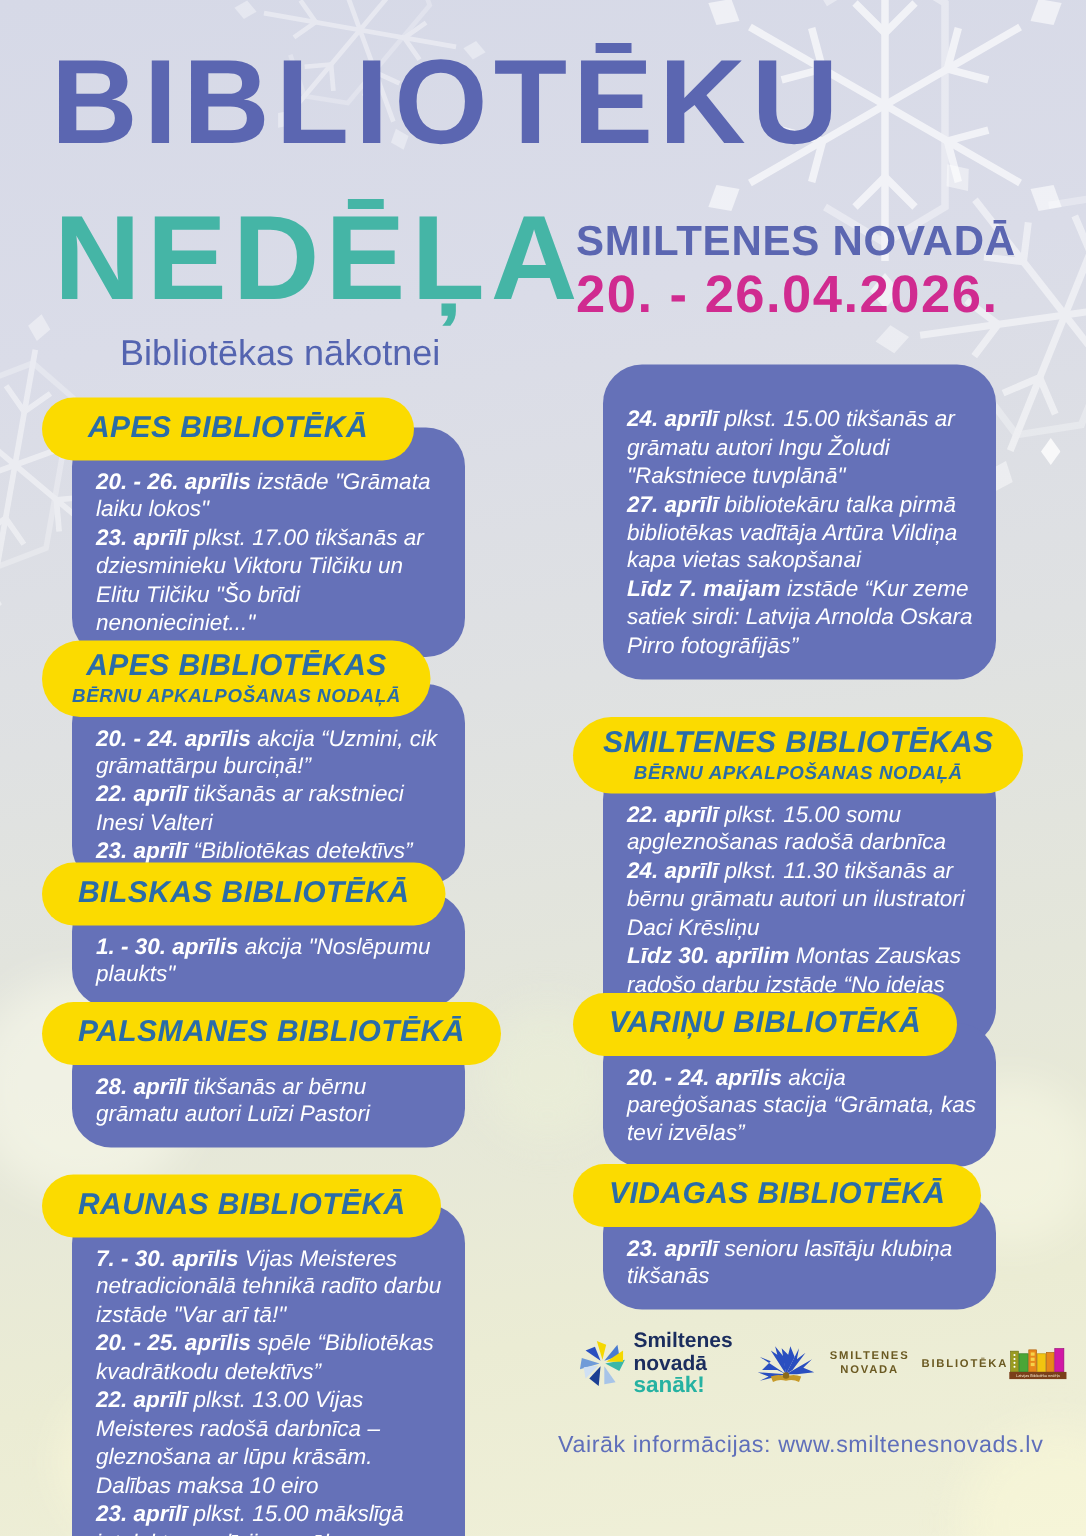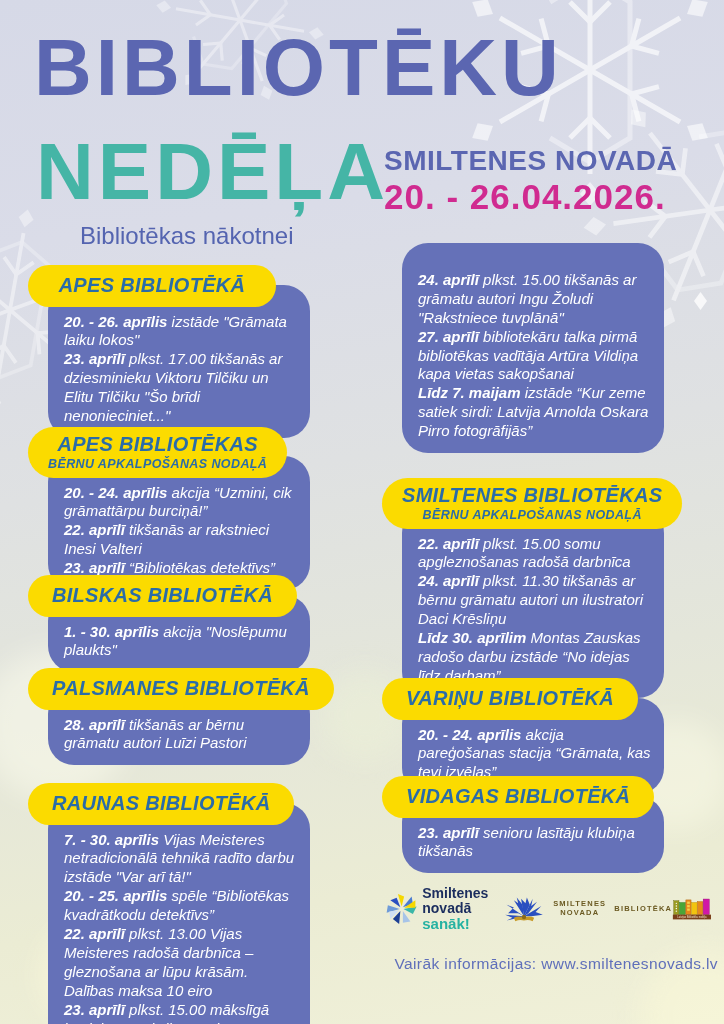--- a/index.html
+++ b/index.html
@@ -27,21 +27,21 @@
   .title2{position:absolute;left:36px;top:132px;font-size:80px;font-weight:700;letter-spacing:4px;color:var(--teal);line-height:1;}
   .region{position:absolute;left:384px;top:147px;font-size:28px;font-weight:700;letter-spacing:.5px;color:var(--title-blue);line-height:1;}
   .dates{position:absolute;left:384px;top:179px;font-size:35px;font-weight:700;letter-spacing:1px;color:var(--magenta);line-height:1;}
   .tagline{position:absolute;left:40px;top:224px;font-size:24px;font-weight:500;color:#5464b0;line-height:1;margin-left:40px;}
 
   
   .card{position:absolute;width:262px;font-style:italic;}
   .sec-l1{left:28px;top:265px;} .sec-l2{left:28px;top:427px;} .sec-l3{left:28px;top:575px;}
   .sec-l4{left:28px;top:668px;} .sec-l5{left:28px;top:783px;}
   .sec-r1{left:382px;top:265px;} .sec-r2{left:382px;top:478px;}
-  .sec-r3{left:382px;top:678px;} .sec-r4{left:382px;top:776px;}
+  .sec-r3{left:382px;top:662px;} .sec-r4{left:382px;top:776px;}
   .pill{
     position:relative;z-index:2;display:flex;flex-direction:column;align-items:center;justify-content:center;
     width:max-content;min-width:248px;max-width:330px;box-sizing:border-box;
     padding:10px 24px;background:var(--pill-yellow);border-radius:32px;text-align:center;
   }
   .pill.two{padding:7px 20px;}
   .pill-title{font-size:20px;font-weight:700;color:var(--pill-text);letter-spacing:.3px;line-height:1.08;white-space:nowrap;}
   .pill-sub{font-size:12.5px;font-weight:700;color:var(--pill-text);letter-spacing:.4px;white-space:nowrap;margin-top:1px;}
   .box{
     position:relative;z-index:1;margin-top:-22px;background:var(--box-blue);border-radius:26px;
@@ -51,21 +51,21 @@
   .box b{font-weight:700;}
 
   
   .footer-logos{position:absolute;left:386px;top:884px;width:326px;display:flex;align-items:center;justify-content:space-between;}
   .logo1{display:flex;align-items:center;gap:5px;}
   .logo1-text{display:flex;flex-direction:column;line-height:1.05;}
   .logo1-l1{font-size:14px;font-weight:700;color:#1b2d5e;}
   .logo1-l2{font-size:15px;font-weight:700;color:#26b2a2;}
   .logo2{display:flex;flex-direction:row;align-items:center;line-height:1.15;}
   .logo2-text{font-size:7.5px;font-weight:700;letter-spacing:1.2px;color:#6b5a22;text-align:center;}
-  .footer-info{position:absolute;left:372px;top:955px;width:346px;text-align:right;font-size:15.5px;font-weight:500;
+  .footer-info{position:absolute;left:372px;top:955px;width:346px;text-align:left;font-size:15.5px;font-weight:500;
     color:var(--footer-blue);letter-spacing:.4px;white-space:nowrap;}
 </style>
 </head>
 <body>
 
 <div class="poster">
 
   <svg width="0" height="0" style="position:absolute">
       <defs>
     <g id="flake" stroke="#fff" stroke-width="2.5" fill="none">

